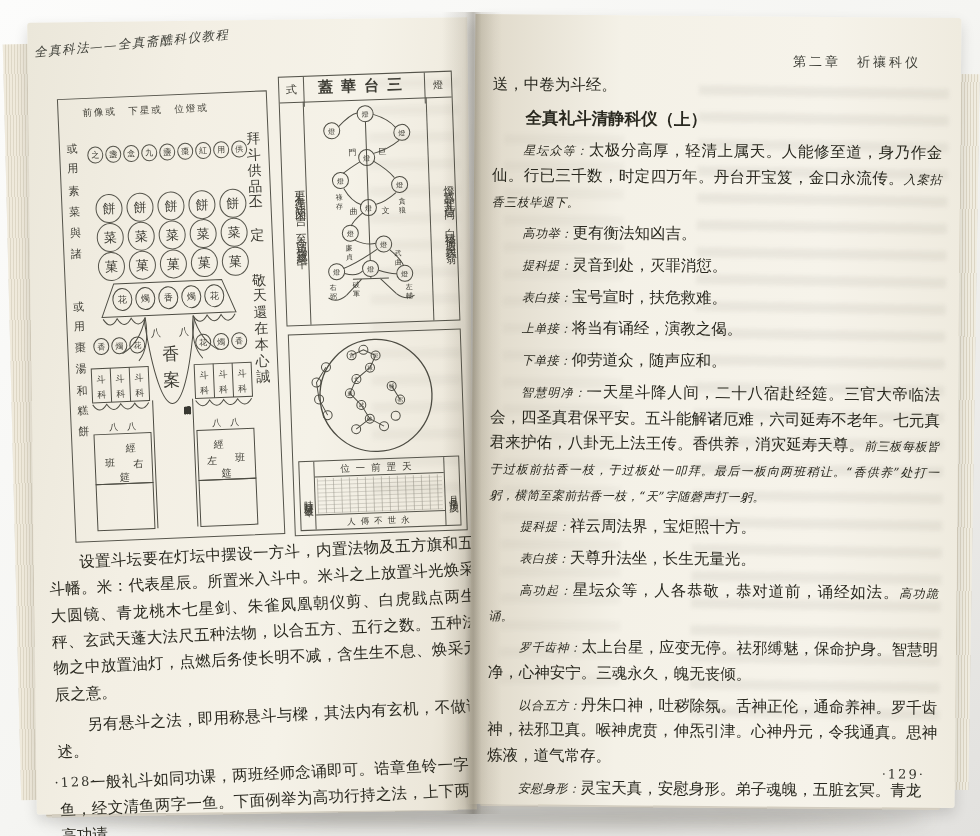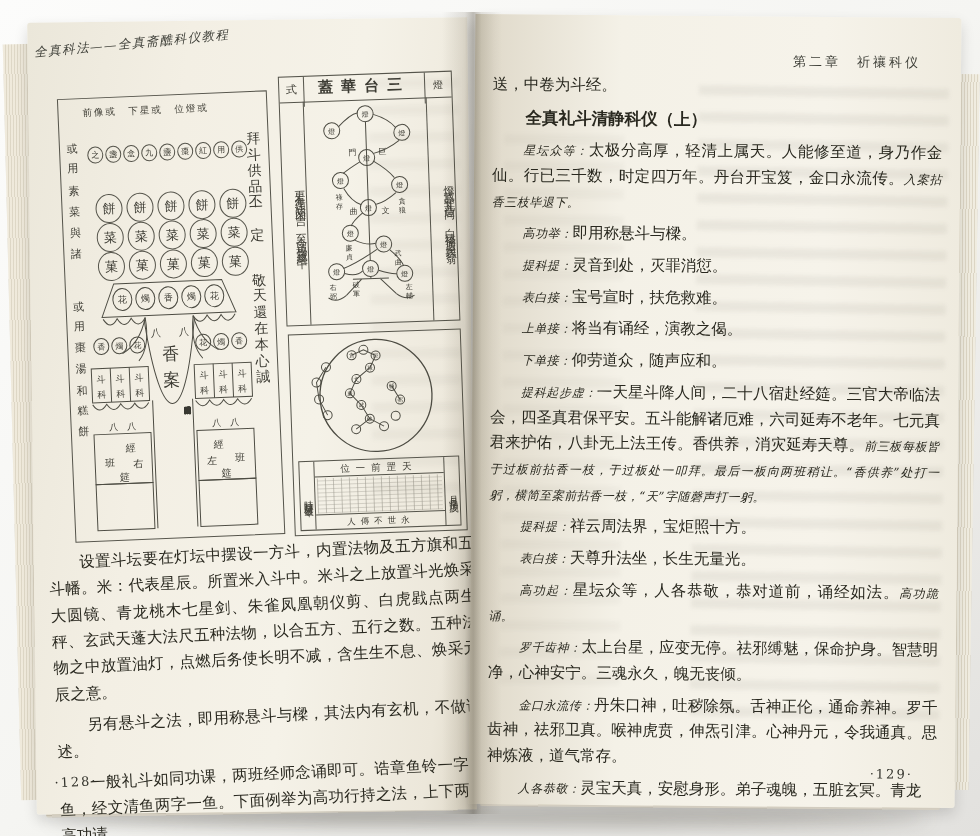--- a/index.html
+++ b/index.html
@@ -48,21 +48,21 @@
 
   .rp-body { position:absolute; left:18px; top:58px; width:450px; font-size:15.5px; line-height:1.66;
     color:#29281f; text-align:justify; }
   .rp-body p { margin:0 0 6px; text-indent:2em; }
   .rp-body p.noindent { text-indent:0; }
   .rp-heading { font-weight:bold; font-size:16.5px; margin:2px 0 8px; }
   .rlabel,.rnote { font-size:12px; font-style:italic; letter-spacing:.5px; }
 
   .pgnum { position:absolute; font-size:13px; letter-spacing:2px; color:#33332c; }
   .pgnum.l { left:18px; top:752px; transform:rotate(-2deg); }
-  .pgnum.r { right:42px; bottom:26px; }
+  .pgnum.r { right:30px; bottom:26px; }
 
   
   .diagrams { position:absolute; left:30px; top:62px; width:396px; height:472px;
     transform:rotate(-1.3deg); transform-origin:left top; color:#3c3b33; }
   .dframe { position:absolute; border:1.2px solid #55544b; }
   .dA { left:0; top:14px; width:208px; height:442px; transform:rotate(-.4deg); }
   .dB { left:220px; top:0; width:172px; height:248px; }
   .dC { left:221px; top:258px; width:171px; height:200px; }
 
   .vtext { writing-mode:vertical-rl; text-orientation:upright; }
@@ -364,30 +364,30 @@
   <div class="page page-right">
     <div class="bleed br1"></div>
     <div class="bleed br2"></div>
     <div class="rp-header">第二章　祈禳科仪</div>
 
     <div class="rp-body">
       <p class="noindent">送，中卷为斗经。</p>
       <p class="rp-heading">全真礼斗清静科仪（上）</p>
 
       <p class="entry"><span class="rlabel">星坛众等：</span><span>太极分高厚，轻清上属天。人能修至道，身乃作金仙。行已三千数，时定四万年。丹台开宝笈，金口永流传。</span><span class="rnote">入案拈香三枝毕退下。</span></p>
-      <p class="entry"><span class="rlabel">高功举：</span><span>即用称悬斗与樑。</span></p>
+      <p class="entry"><span class="rlabel">高功举：</span><span>更有衡法知凶吉。</span></p>
       <p class="entry"><span class="rlabel">提科提：</span><span>灵音到处，灭罪消愆。</span></p>
       <p class="entry"><span class="rlabel">表白接：</span><span>宝号宣时，扶危救难。</span></p>
       <p class="entry"><span class="rlabel">上单接：</span><span>将当有诵经，演教之偈。</span></p>
       <p class="entry"><span class="rlabel">下单接：</span><span>仰劳道众，随声应和。</span></p>
-      <p class="entry"><span class="rlabel">提科起步虚：</span><span>一天星斗降人间，二十八宿赴经筵。三官大帝临法会，四圣真君保平安。五斗能解诸厄难，六司延寿不老年。七元真君来护佑，八卦无上法王传。香供养，消灾延寿天尊。</span><span class="rnote">前三板每板皆于过板前拈香一枝，于过板处一叩拜。最后一板向两班稍让。“香供养”处打一躬，横简至案前拈香一枝，“天”字随磬声打一躬。</span></p>
+      <p class="entry"><span class="rlabel">智慧明净：</span><span>一天星斗降人间，二十八宿赴经筵。三官大帝临法会，四圣真君保平安。五斗能解诸厄难，六司延寿不老年。七元真君来护佑，八卦无上法王传。香供养，消灾延寿天尊。</span><span class="rnote">前三板每板皆于过板前拈香一枝，于过板处一叩拜。最后一板向两班稍让。“香供养”处打一躬，横简至案前拈香一枝，“天”字随磬声打一躬。</span></p>
       <p class="entry"><span class="rlabel">提科提：</span><span>祥云周法界，宝炬照十方。</span></p>
       <p class="entry"><span class="rlabel">表白接：</span><span>天尊升法坐，长生无量光。</span></p>
       <p class="entry"><span class="rlabel">高功起：</span><span>星坛众等，人各恭敬，恭对道前，诵经如法。</span><span class="rnote">高功跪诵。</span></p>
       <p class="entry"><span class="rlabel">罗千齿神：</span><span>太上台星，应变无停。祛邪缚魅，保命护身。智慧明净，心神安宁。三魂永久，魄无丧倾。</span></p>
-      <p class="entry"><span class="rlabel">金口永流传：</span><span>丹朱口神，吐秽除氛。舌神正伦，通命养神。罗千齿神，祛邪卫真。喉神虎贲，伸炁引津。心神丹元，令我通真。思神炼液，道气常存。</span></p>
-      <p class="entry"><span class="rlabel">人各恭敬：</span><span>灵宝天真，安慰身形。弟子魂魄，五脏玄冥。青龙</span></p>
+      <p class="entry"><span class="rlabel">以合五方：</span><span>丹朱口神，吐秽除氛。舌神正伦，通命养神。罗千齿神，祛邪卫真。喉神虎贲，伸炁引津。心神丹元，令我通真。思神炼液，道气常存。</span></p>
+      <p class="entry"><span class="rlabel">安慰身形：</span><span>灵宝天真，安慰身形。弟子魂魄，五脏玄冥。青龙</span></p>
     </div>
     <div class="pgnum r">·129·</div>
   </div>
 
   <div class="gutter"></div>
 </div>
 
 </body></html>

